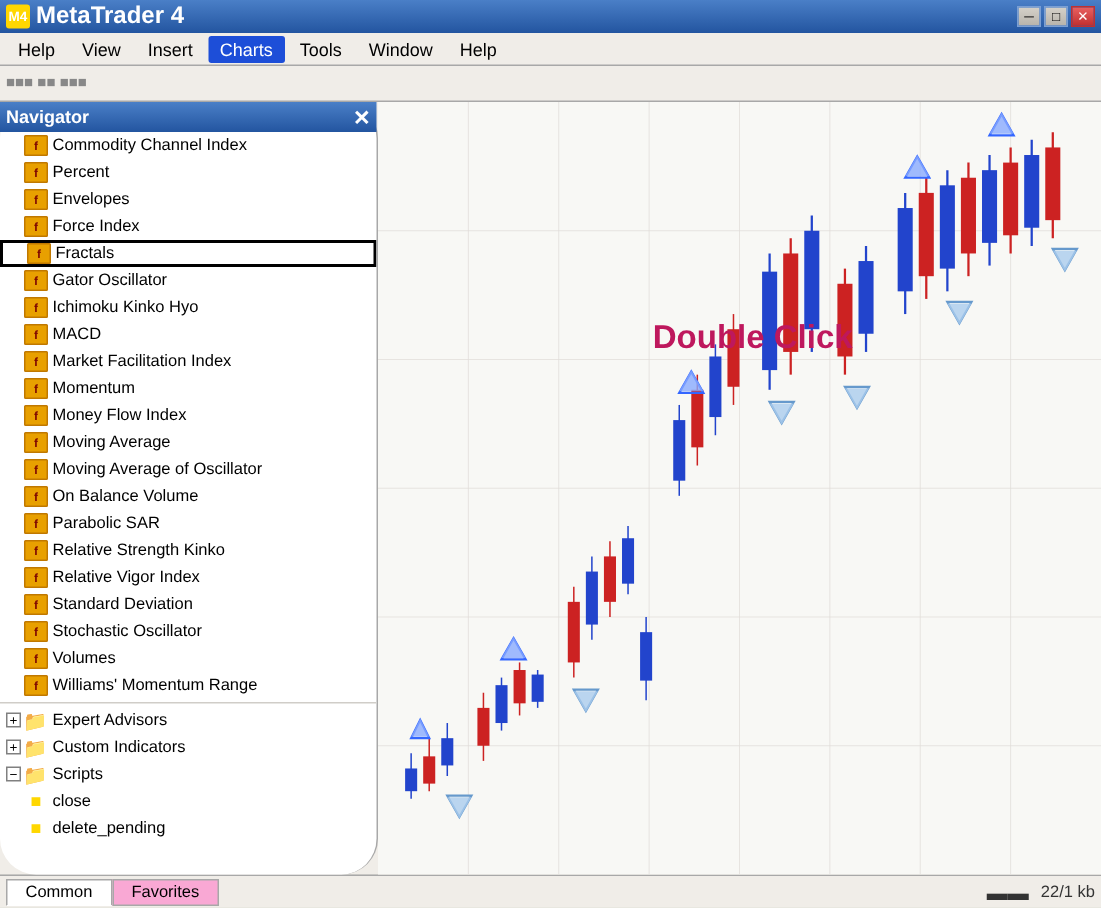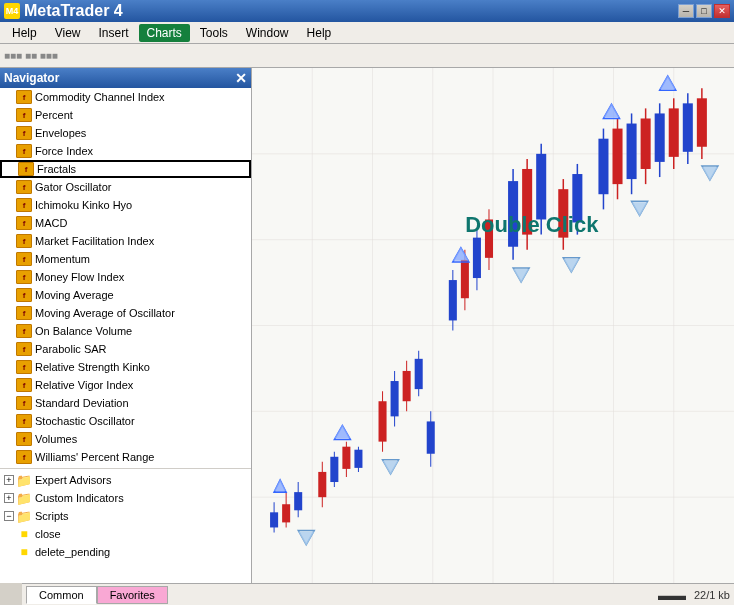--- a/index.html
+++ b/index.html
@@ -34,21 +34,21 @@
       border-bottom: 1px solid #a8a8a8;
       padding: 0 4px;
       gap: 2px;
     }
     .menu-item {
       padding: 2px 8px;
       cursor: pointer;
       border-radius: 2px;
       color: #000;
     }
-    .menu-item.active { background: #15803d; color: white; text-align: center; }
+    .menu-item.active { background: #1d4ed8; color: white; text-align: center; }
 
     
     .toolbar {
       background: #f0ede8;
       height: 24px;
       border-bottom: 1px solid #a8a8a8;
       display: flex;
       align-items: center;
       padding: 0 4px;
     }
@@ -62,20 +62,21 @@
 
     
     .navigator {
       width: 252px;
       min-width: 252px;
       background: #ffffff;
       border-right: 1px solid #a8a8a8;
       display: flex;
       flex-direction: column;
       height: 100%;
+      border-radius: 24px;
     }
     .navigator-header {
       background: linear-gradient(to bottom, #4a7fc7, #2355a0);
       color: white;
       padding: 2px 4px;
       font-size: 12px;
       font-weight: bold;
       display: flex;
       justify-content: space-between;
       align-items: center;
@@ -142,21 +143,20 @@
 
     
     .bottom-bar {
       height: 22px;
       background: #f0ede8;
       border-top: 1px solid #a8a8a8;
       display: flex;
       align-items: center;
       padding: 0 4px;
       justify-content: space-between;
-      margin-left: 22px;
     }
     .tab-group { display: flex; gap: 0; }
     .tab {
       padding: 2px 12px;
       border: 1px solid #a8a8a8;
       background: #f9a8d4;
       cursor: pointer;
       font-size: 11px;
       height: 18px;
       display: flex; align-items: center;
@@ -164,23 +164,22 @@
     .tab.active { background: #ffffff; border-bottom: 1px solid #ffffff; }
     .status-right { display: flex; align-items: center; gap: 8px; font-size: 11px; color: #333; }
 
     
     .chart-label-double-click {
       position: absolute;
       top: 28%;
       left: 38%;
       font-size: 22px;
       font-weight: bold;
-      color: #0f766e;
+      color: #be185d;
       pointer-events: none;
-      margin-left: 30px;
     }
     .chart-label-fractals {
       position: absolute;
       bottom: 18%;
       right: 8%;
       font-size: 26px;
       font-weight: bold;
       color: #555;
       pointer-events: none;
     }
@@ -308,21 +307,21 @@
       <div class="nav-item nav-indent">
         <span class="indicator-icon icon">f</span>
         <span>Stochastic Oscillator</span>
       </div>
       <div class="nav-item nav-indent">
         <span class="indicator-icon icon">f</span>
         <span>Volumes</span>
       </div>
       <div class="nav-item nav-indent">
         <span class="indicator-icon icon">f</span>
-        <span>Williams' Percent Range</span>
+        <span>Williams' Momentum Range</span>
       </div>
 
       <div class="nav-separator"></div>
 
       <div class="nav-item">
         <span class="expand-icon">+</span>
         <span class="icon folder-icon">📁</span>
         <span>Expert Advisors</span>
       </div>
 

